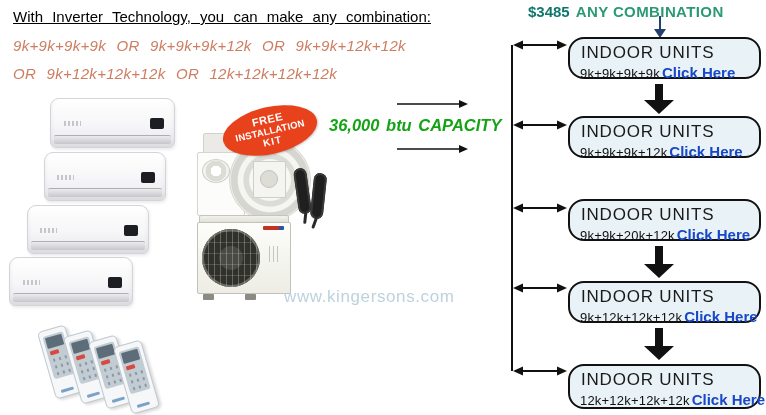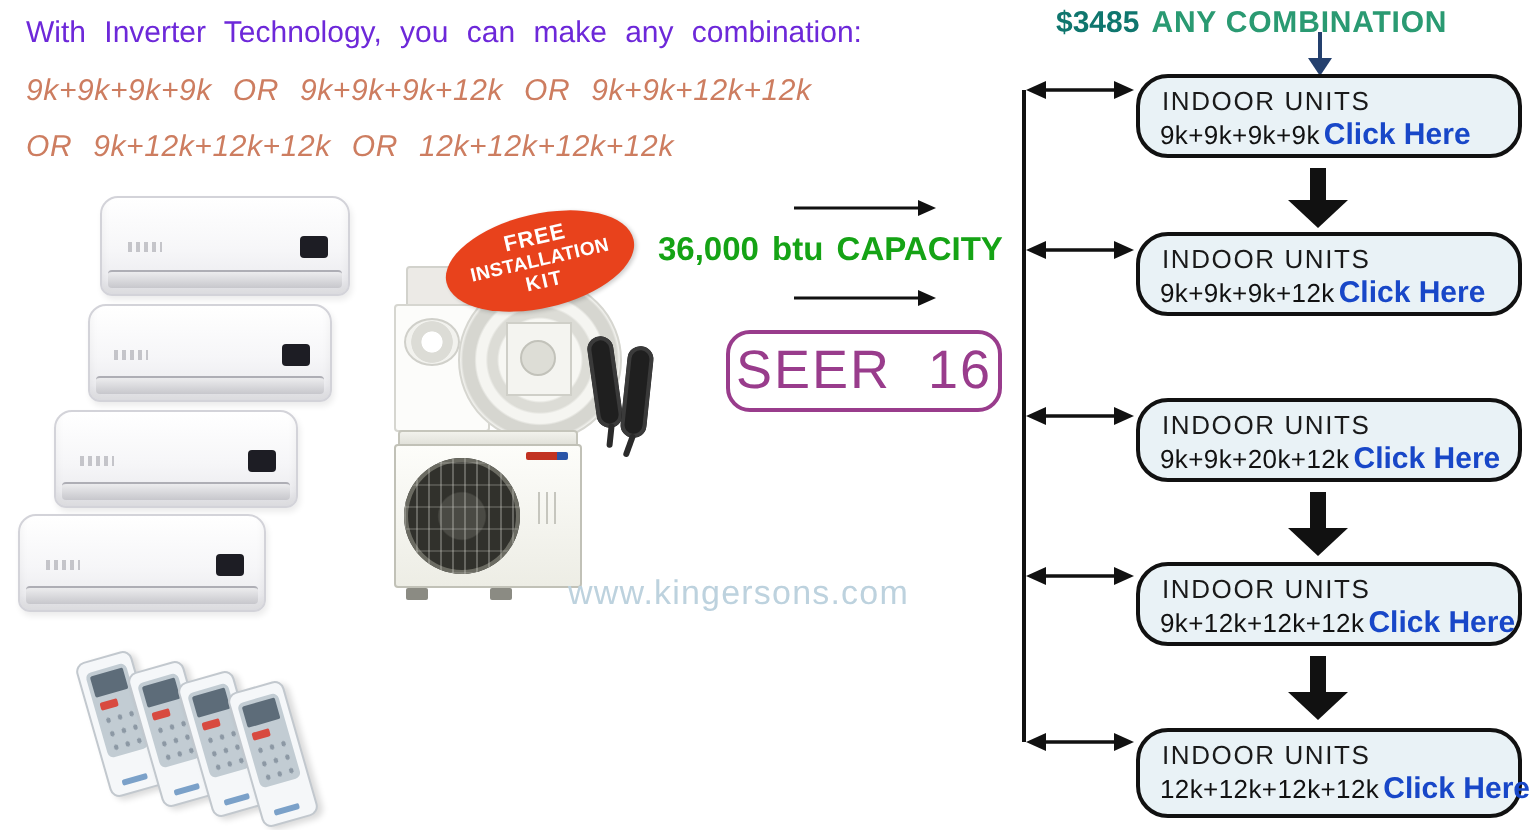--- a/index.html
+++ b/index.html
@@ -2,21 +2,21 @@
 <html><head>
 <meta charset="utf-8">
 <style>
   html,body{margin:0;padding:0;background:#fff;}
   #stage{
     position:relative;width:766px;height:415px;background:#ffffff;overflow:hidden;
     font-family:"Liberation Sans", sans-serif;
   }
   
   .intro{position:absolute;left:13px;top:3px;width:520px;line-height:28.5px;}
-  .intro-line1{font-size:15px;color:#6d28d9;word-spacing:5px;}
+  .intro-line1{font-size:15px;color:#000000;word-spacing:5px;text-decoration:underline;}
   .intro-line2,.intro-line3{font-size:15px;color:#cd7d60;word-spacing:6px;letter-spacing:.3px;font-style:italic;}
   
   .offer{position:absolute;left:528px;top:3px;font-size:15px;font-weight:bold;white-space:nowrap;}
   .offer-price{color:#0f766e;margin-right:6px;}
   .offer-label{color:#2a9a72;letter-spacing:.4px;}
   
   .iu{position:absolute;}
   .iu-body{position:absolute;inset:0;background:linear-gradient(180deg,#ffffff 0%,#f6f6f8 55%,#e8e8ec 100%);
     border:1px solid #d3d3d9;border-radius:9px 9px 6px 6px;box-shadow:inset 0 -4px 5px rgba(0,0,0,.06),1px 2px 3px rgba(0,0,0,.08);}
   .iu-disp{position:absolute;right:9%;top:40%;width:14px;height:11px;background:#1d1d24;border-radius:2px;}
@@ -60,27 +60,27 @@
     background:radial-gradient(circle,#4a4a44 0 28%,#31312c 30% 100%);box-shadow:inset 0 0 0 2px #6b6b62;}
   .ou-fan::after{content:'';position:absolute;inset:0;border-radius:50%;
     background:repeating-linear-gradient(90deg,rgba(205,205,198,.35) 0 1px,transparent 1px 6px),
                repeating-linear-gradient(0deg,rgba(205,205,198,.22) 0 1px,transparent 1px 11px);}
   .ou-brand{position:absolute;right:7px;top:11px;width:21px;height:4px;border-radius:1px;
     background:linear-gradient(90deg,#c23322 0 75%,#2a55a8 75% 100%);}
   .ou-slits{position:absolute;right:12px;top:31px;width:10px;height:16px;
     background:repeating-linear-gradient(90deg,#c6c6be 0 1px,transparent 1px 4px);}
   .ou-foot{position:absolute;bottom:0;width:11px;height:6px;background:#8b8b83;border-radius:1px;}
   
-  .capacity{position:absolute;left:329px;top:116px;font-size:16.5px;font-weight:bold;color:#15a315;word-spacing:2px;white-space:nowrap;}
+  .capacity{position:absolute;left:329px;top:116px;font-size:16.5px;font-weight:bold;color:#15a315;word-spacing:2px;white-space:nowrap;font-style:italic;}
   .seer{position:absolute;left:363px;top:165px;width:134px;height:37px;border:2px solid #993c8c;border-radius:12px;
     color:#993c8c;font-size:27px;display:flex;align-items:center;justify-content:center;word-spacing:10px;letter-spacing:1px;}
   .watermark{position:absolute;left:284px;top:287px;font-size:17px;color:#bdd2de;letter-spacing:.6px;}
   
   .fbox{position:absolute;left:568px;width:193px;height:42px;background:#e9f2f6;border:2.5px solid #111;border-radius:16px;box-sizing:border-box;}
-  .fbox-title{padding:4px 0 0 11px;font-size:13px;letter-spacing:.8px;color:#1a1a1a;white-space:nowrap;}
+  .fbox-title{padding:4px 0 0 11px;font-size:17px;letter-spacing:.8px;color:#1a1a1a;white-space:nowrap;}
   .fbox-row{display:flex;align-items:baseline;padding:1px 8px 0 10px;gap:2px;}
   .fbox-combo{font-size:13px;color:#111;letter-spacing:.2px;white-space:nowrap;}
   .fbox-link{font-size:15px;font-weight:bold;color:#1847c8;text-decoration:none;white-space:nowrap;cursor:pointer;}
   svg.overlay{position:absolute;left:0;top:0;pointer-events:none;}
 </style>
 </head>
 <body>
 
 <div id="stage">
 
@@ -168,21 +168,20 @@
     <div class="ou-top"></div>
     <div class="ou-body"></div>
     <div class="ou-fan"></div>
     <div class="ou-brand"></div>
     <div class="ou-slits"></div>
     <div class="ou-foot" style="left:6px;"></div>
     <div class="ou-foot" style="left:48px;"></div>
   </div>
 
   <div class="capacity">36,000 btu CAPACITY</div>
-  <div class="seer">SEER 16</div>
 
   <div class="watermark">www.kingersons.com</div>
 
   <svg class="overlay" width="766" height="415" viewBox="0 0 766 415">
 
     <g>
       <line x1="660" y1="16" x2="660" y2="30" stroke="#24406e" stroke-width="2"></line>
       <polygon points="654,29 666,29 660,38" fill="#24406e"></polygon>
     </g>
 

